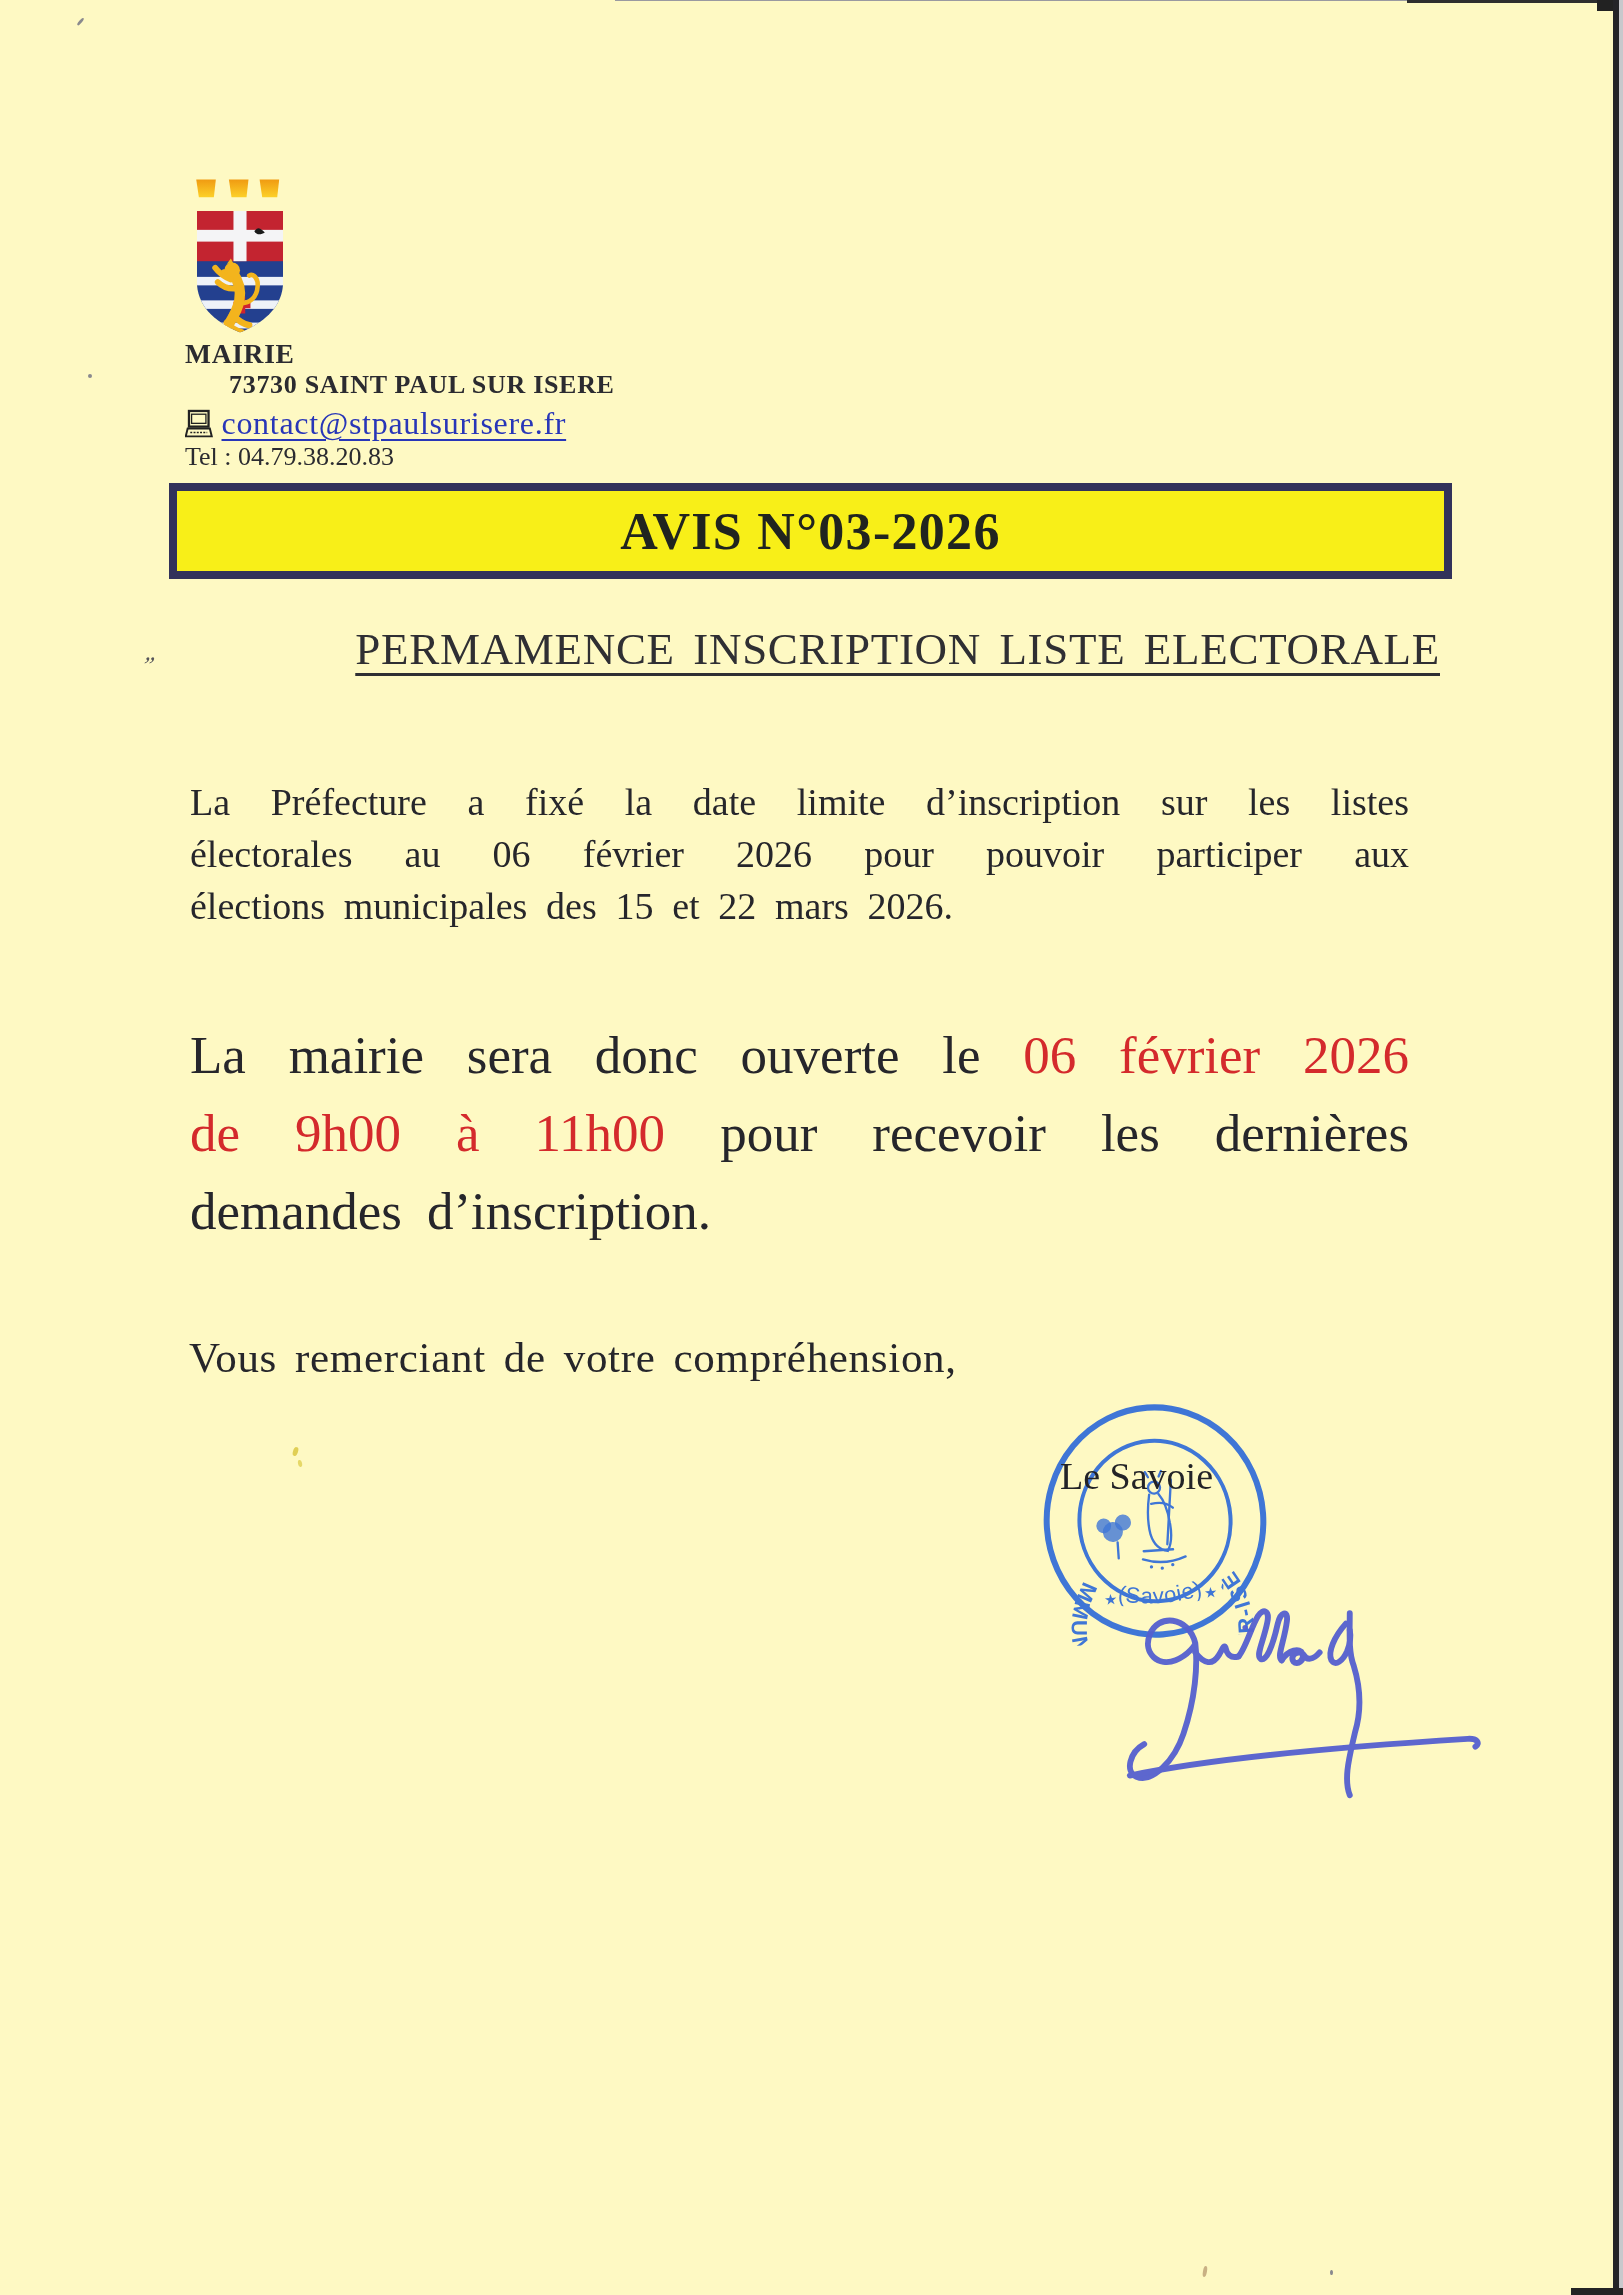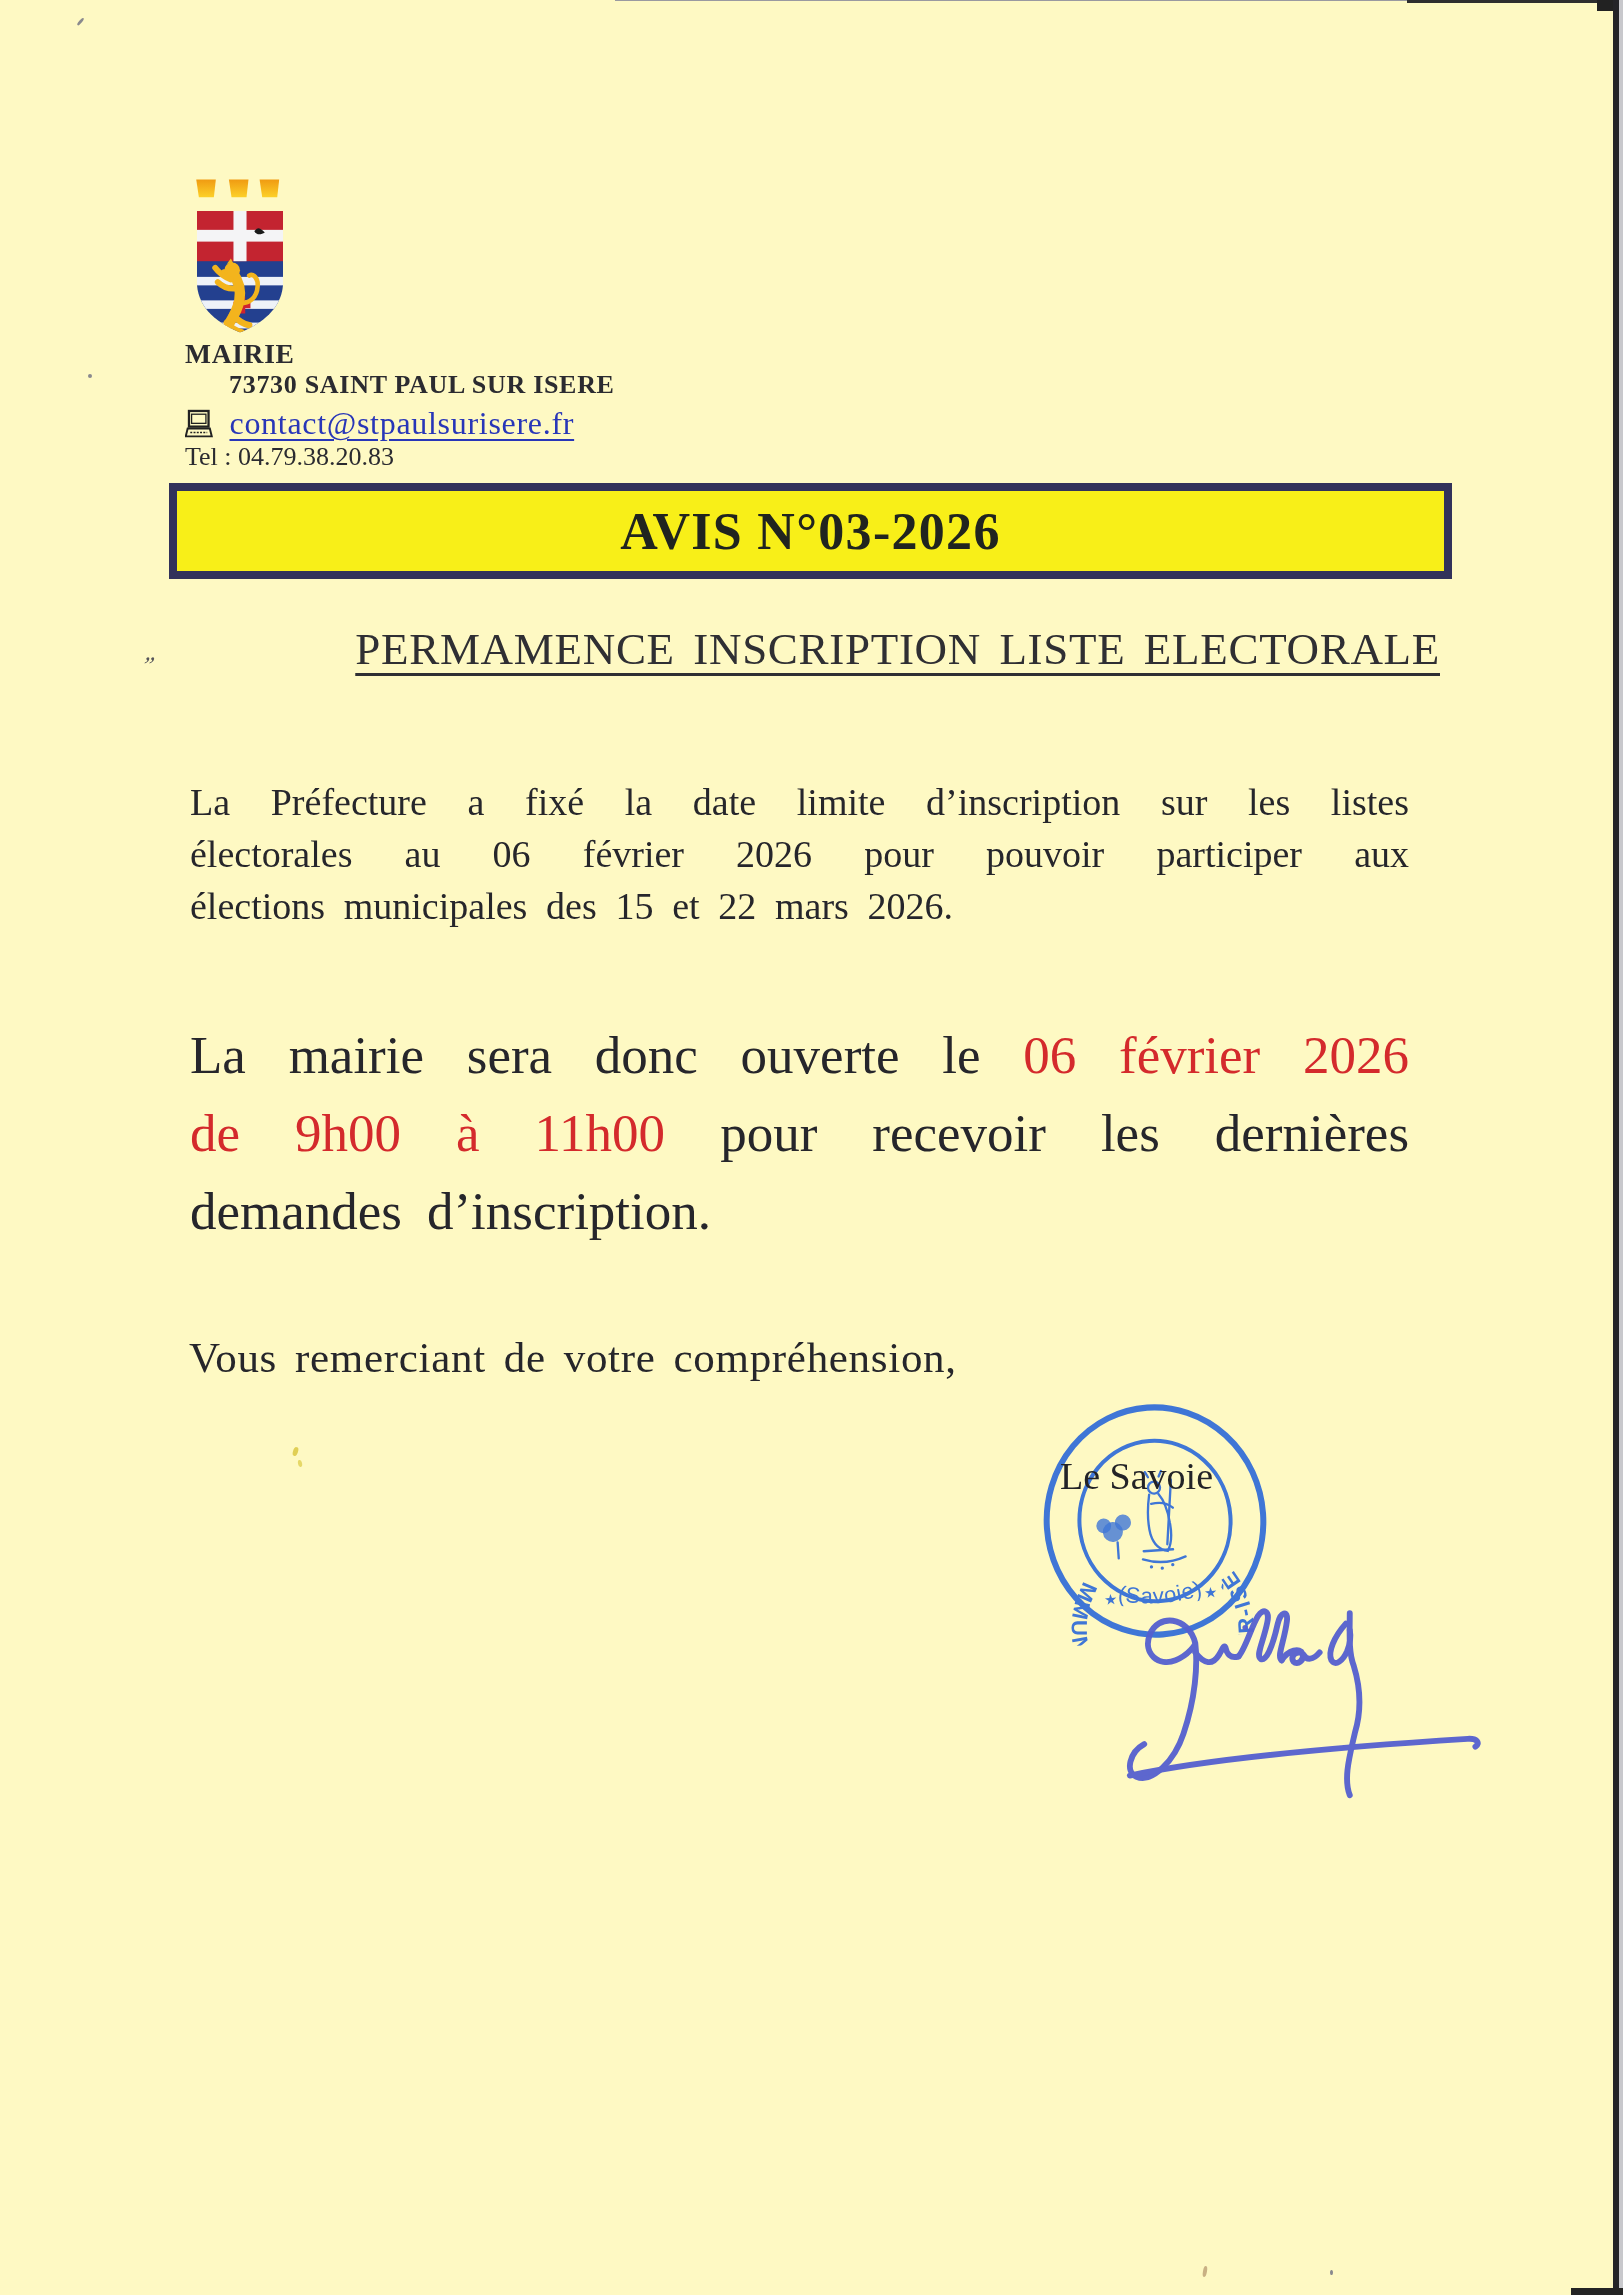--- a/index.html
+++ b/index.html
@@ -3,21 +3,21 @@
 <meta charset="utf-8">
 <style>
   html,body{margin:0;padding:0;background:#ffffff;}
   #page{position:relative;width:1623px;height:2295px;background:#fef9c3;overflow:hidden;
         font-family:"Liberation Serif","DejaVu Serif",serif;color:#26262b;}
   .abs{position:absolute;}
 
   
   .org{left:185px;top:338px;font-size:27.5px;font-weight:bold;letter-spacing:0.7px;color:#2b2b30;}
   .addr{left:185px;top:370px;font-size:26px;font-weight:bold;letter-spacing:0.7px;color:#2b2b30;margin-left:44px;}
-  .emailrow{left:185px;top:405px;height:37px;display:flex;align-items:center;gap:17px;}
+  .emailrow{left:185px;top:405px;height:37px;display:flex;align-items:center;gap:9px;}
   .email{font-size:32px;color:#2836b8;text-decoration:underline;text-decoration-thickness:2px;text-underline-offset:4.6px;letter-spacing:0.7px;}
   .phone{left:185px;top:442px;font-size:26px;color:#2b2b30;}
 
   
   .banner{left:169px;top:483px;width:1283px;height:96px;background:#f8ef18;
           border:8.5px solid #32325a;box-sizing:border-box;display:flex;align-items:center;justify-content:center;}
   .banner span{font-size:52px;font-weight:bold;letter-spacing:1.3px;color:#20241f;text-align:center;}
 
   
   .subject{left:196px;top:623px;width:1244px;text-align:right;font-size:45px;color:#2f2f33;letter-spacing:0.7px;word-spacing:6.5px;}

